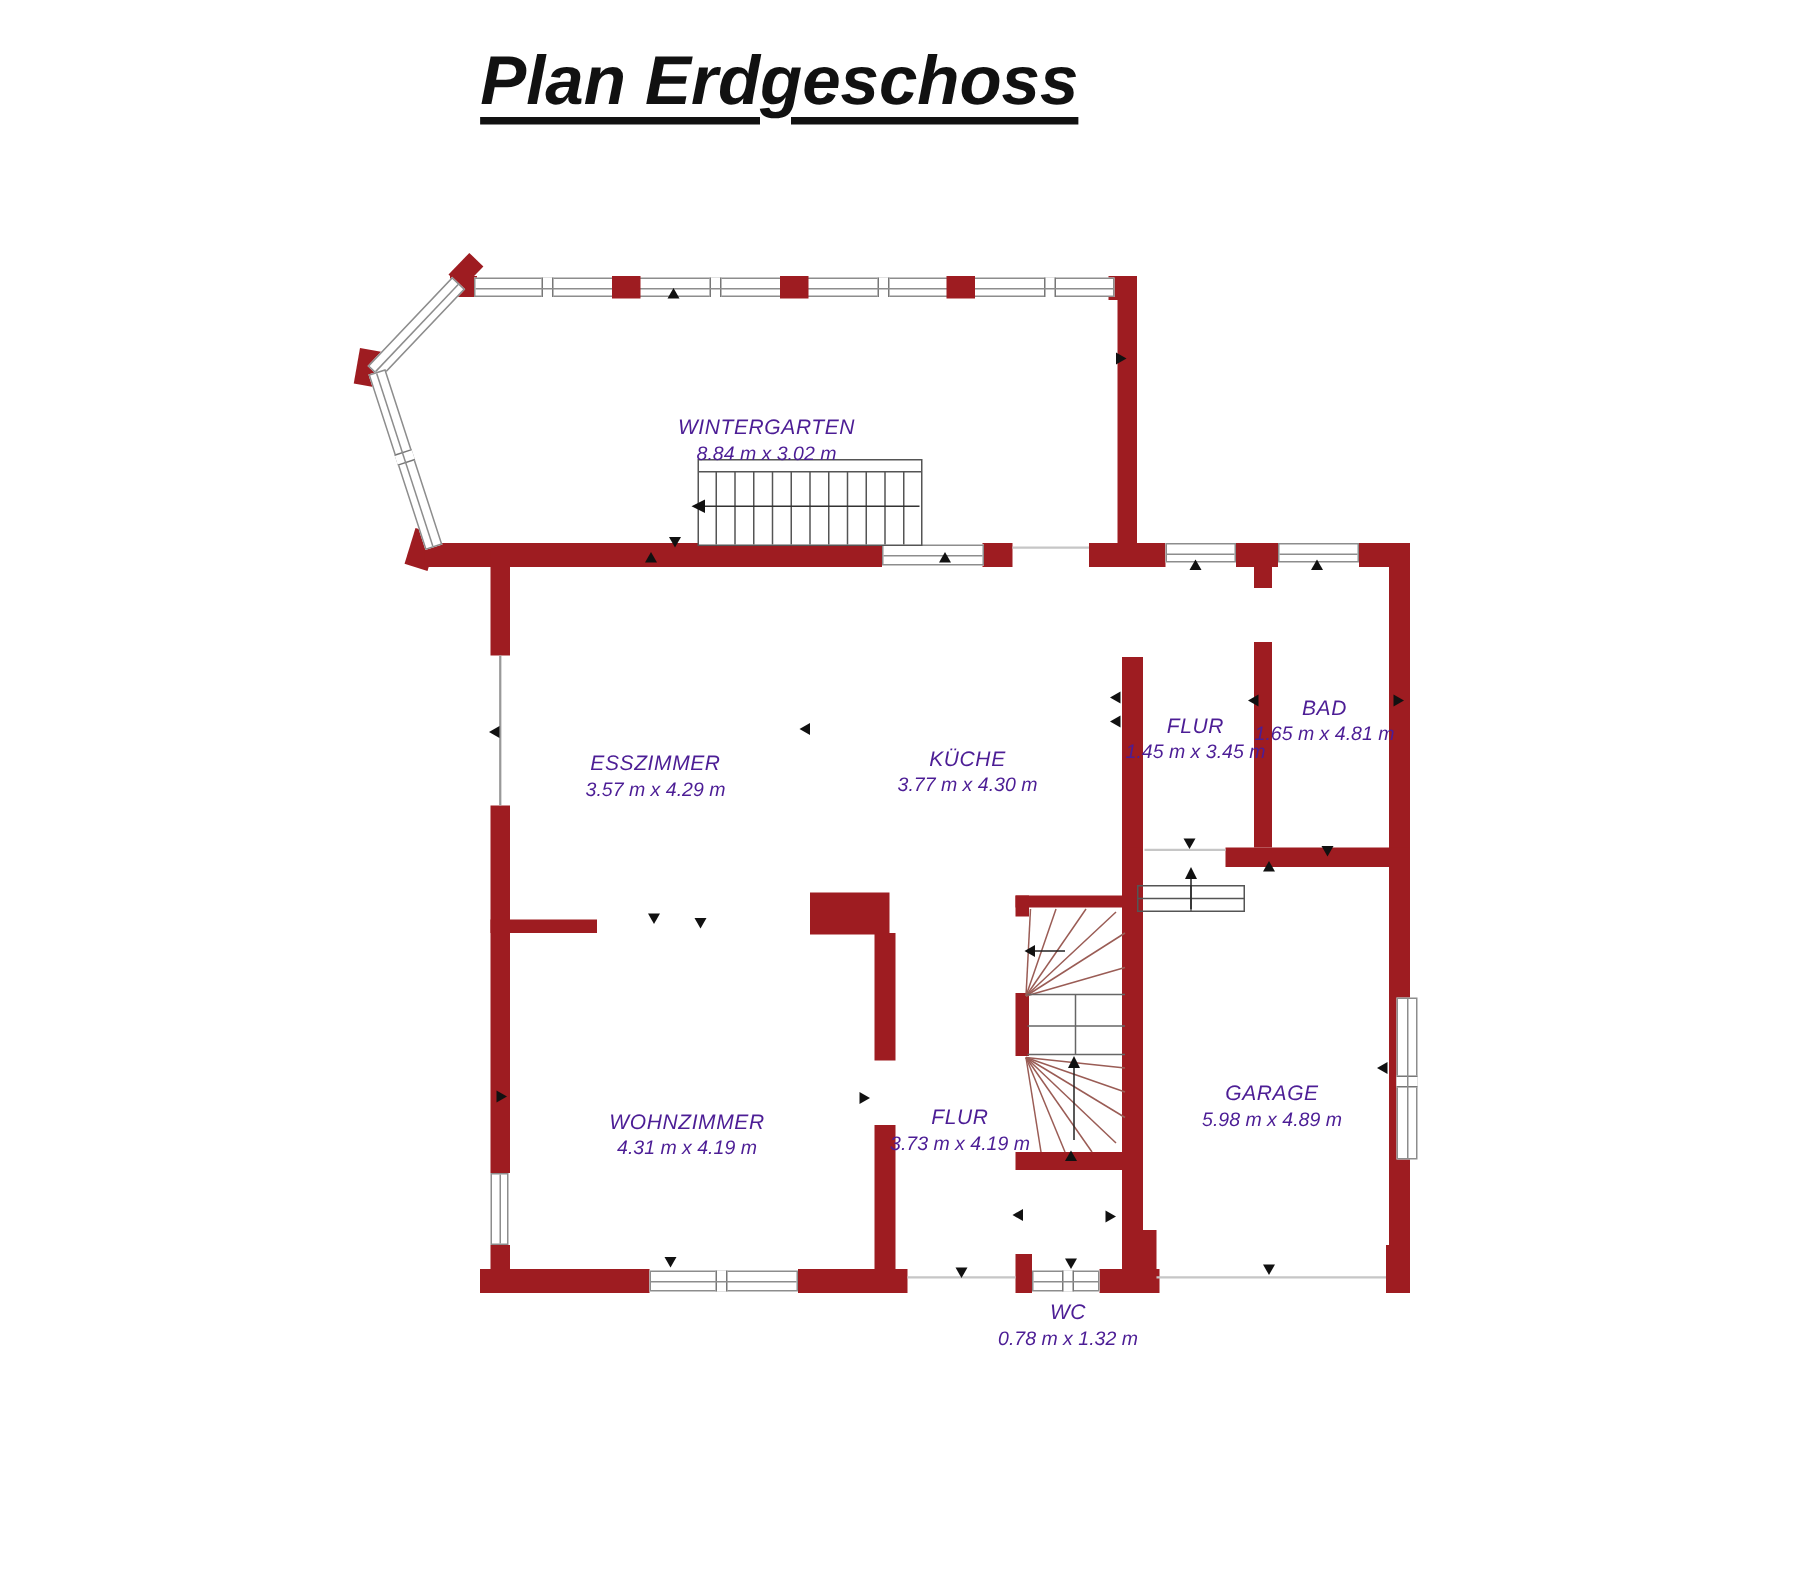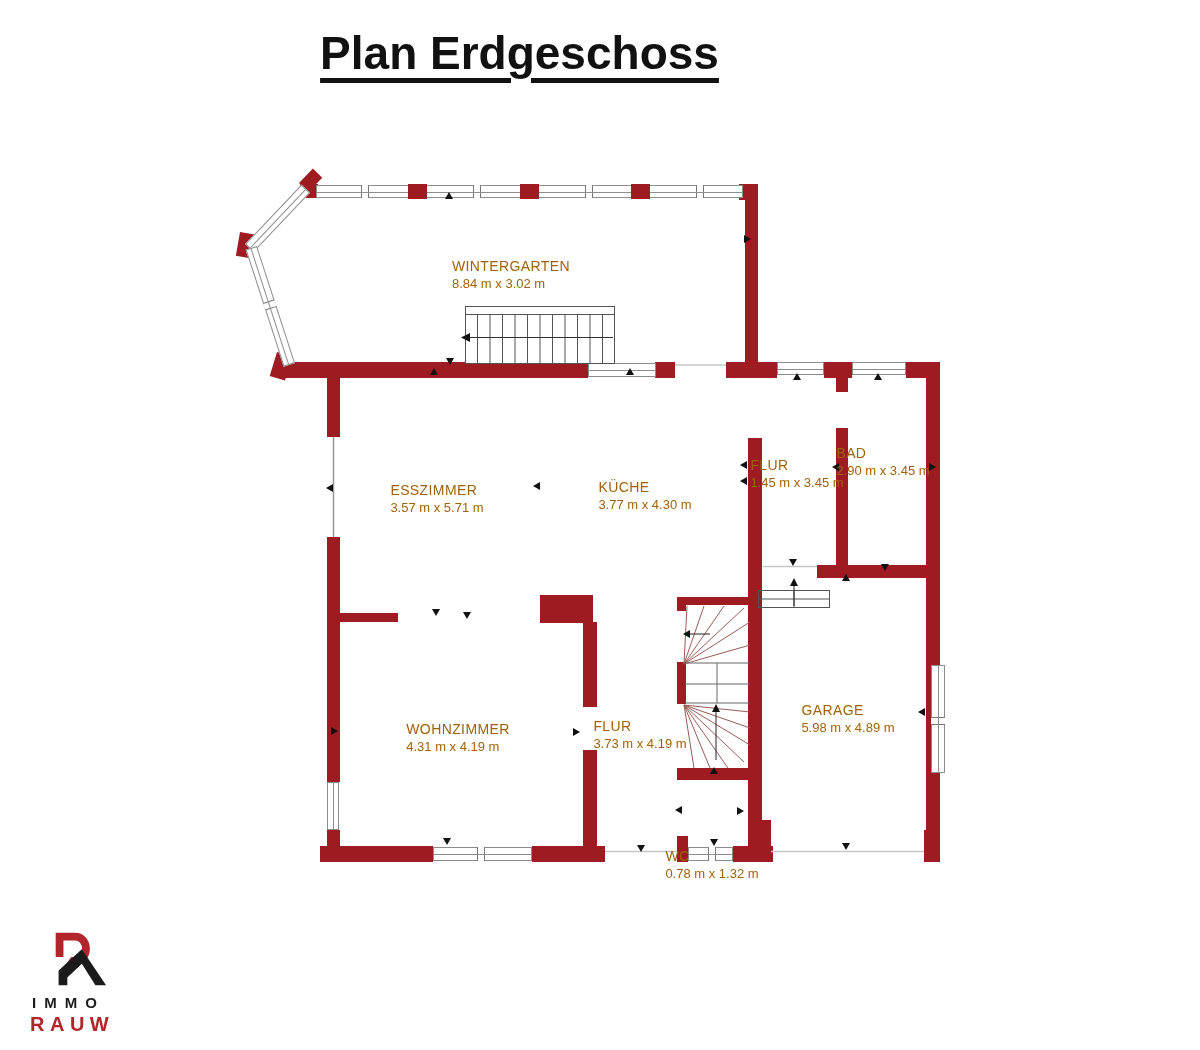--- a/index.html
+++ b/index.html
@@ -1,31 +1,31 @@
 <!DOCTYPE html>
 <html><head>
 <meta charset="utf-8">
 <style>
   html,body{margin:0;padding:0;background:#ffffff;}
   .page{position:relative;width:1039px;height:1050px;background:#fff;overflow:hidden;
-        font-family:"Liberation Sans", sans-serif;}
+        font-family:"Liberation Sans", sans-serif;font-style:italic;}
   .title{position:absolute;left:50%;top:26px;transform:translateX(-50%);
          font-size:46px;font-weight:bold;color:#111;letter-spacing:0px;
          text-decoration:underline;text-decoration-thickness:5px;text-underline-offset:9px;
          white-space:nowrap;}
   .wall{position:absolute;background:#9e1c21;}
   .win{position:absolute;background:#fff;border:1px solid #8d8d8d;box-sizing:border-box;}
   .win-h:after{content:"";position:absolute;left:0;right:0;top:50%;border-top:1px solid #8d8d8d;}
   .win-v:after{content:"";position:absolute;top:0;bottom:0;left:50%;border-left:1px solid #8d8d8d;}
   .mull{position:absolute;top:-1px;bottom:-1px;width:6px;background:#fff;
         border-left:1px solid #777;border-right:1px solid #777;}
   .mull-h{position:absolute;left:-1px;right:-1px;height:6px;background:#fff;
         border-top:1px solid #777;border-bottom:1px solid #777;}
-  .room-label{position:absolute;transform:translate(-50%,-50%);text-align:left;
-        color:#a16207;white-space:nowrap;z-index:30;}
+  .room-label{position:absolute;transform:translate(-50%,-50%);text-align:center;
+        color:#4c1d95;white-space:nowrap;z-index:30;margin-top:19px;}
   .room-label .rname{display:block;font-size:14px;letter-spacing:.4px;}
   .room-label .rdims{display:block;font-size:13px;margin-top:2px;}
   .linework{position:absolute;left:0;top:0;z-index:20;pointer-events:none;}
   .logo{position:absolute;left:30px;top:924px;width:130px;height:120px;}
   .logo .mark{position:absolute;left:16px;top:2px;}
   .logo .l1{position:absolute;left:2px;top:70px;font-size:15px;font-weight:700;
         letter-spacing:8px;color:#1d1d1d;}
   .logo .l2{position:absolute;left:0px;top:89px;font-size:20px;font-weight:800;
         letter-spacing:5.5px;color:#b2252b;}
 </style>
@@ -213,53 +213,45 @@
       <polygon points="710,774 718,774 714,767"></polygon>
     </g>
   </svg>
 
   <div class="room-label" style="left:511px;top:274px">
     <span class="rname">WINTERGARTEN</span>
     <span class="rdims">8.84 m x 3.02 m</span>
   </div>
   <div class="room-label" style="left:437px;top:498px">
     <span class="rname">ESSZIMMER</span>
-    <span class="rdims">3.57 m x 5.71 m</span>
+    <span class="rdims">3.57 m x 4.29 m</span>
   </div>
   <div class="room-label" style="left:645px;top:495px">
     <span class="rname">KÜCHE</span>
     <span class="rdims">3.77 m x 4.30 m</span>
   </div>
   <div class="room-label" style="left:797px;top:473px">
     <span class="rname">FLUR</span>
     <span class="rdims">1.45 m x 3.45 m</span>
   </div>
   <div class="room-label" style="left:883px;top:461px">
     <span class="rname">BAD</span>
-    <span class="rdims">2.90 m x 3.45 m</span>
+    <span class="rdims">1.65 m x 4.81 m</span>
   </div>
   <div class="room-label" style="left:458px;top:737px">
     <span class="rname">WOHNZIMMER</span>
     <span class="rdims">4.31 m x 4.19 m</span>
   </div>
   <div class="room-label" style="left:640px;top:734px">
     <span class="rname">FLUR</span>
     <span class="rdims">3.73 m x 4.19 m</span>
   </div>
   <div class="room-label" style="left:848px;top:718px">
     <span class="rname">GARAGE</span>
     <span class="rdims">5.98 m x 4.89 m</span>
   </div>
   <div class="room-label" style="left:712px;top:864px">
     <span class="rname">WC</span>
     <span class="rdims">0.78 m x 1.32 m</span>
   </div>
 
-  <div class="logo">
-    <svg class="mark" width="62" height="64" viewBox="0 0 64 64">
-      <path d="M14 31 V10 H30 C45 10 45 35 30 35 H28 L24 41" stroke="#b2252b" stroke-width="8" fill="none"></path>
-      <path d="M13 60 L13 45 L37 23 L62 60 L51 60 L37 38 L22 52 L22 60 Z" fill="#1b1b1b"></path>
-    </svg>
-    <span class="l1">IMMO</span>
-    <span class="l2">RAUW</span>
-  </div>
 
 </div>
 
 </body></html>

